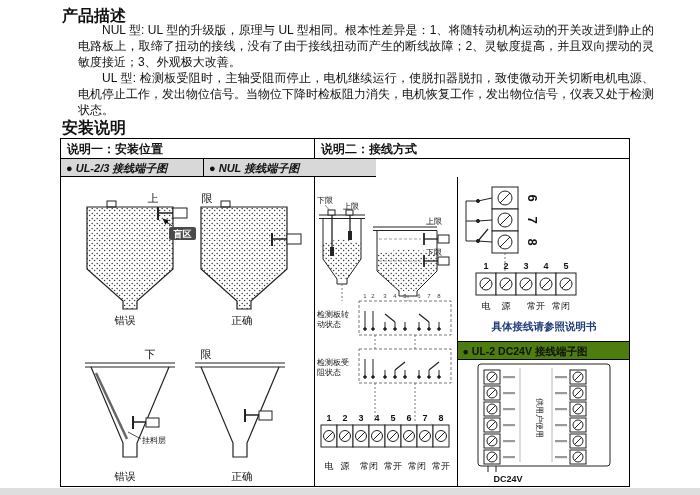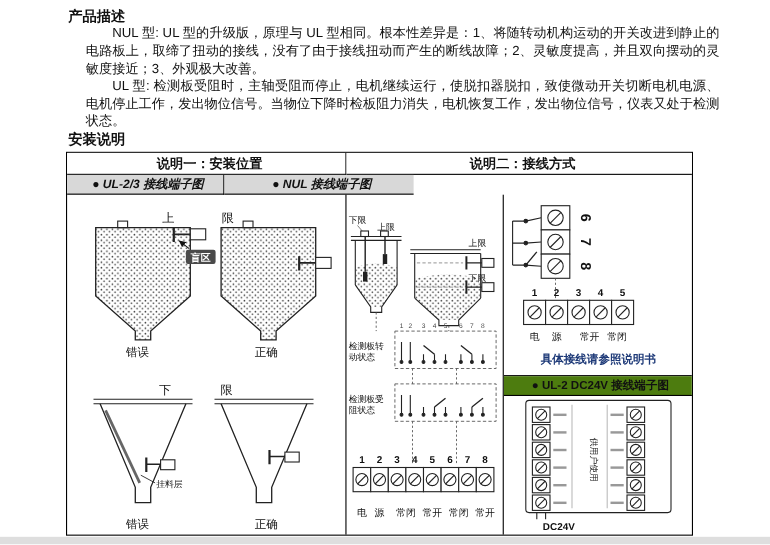--- a/index.html
+++ b/index.html
@@ -1,23 +1,23 @@
 <!DOCTYPE html>
 <html><head>
 <meta charset="utf-8">
 <style>
   * { margin:0; padding:0; box-sizing:border-box; }
   html,body { width:700px; height:495px; background:#fff; overflow:hidden; }
   body { font-family:"Liberation Sans","DejaVu Sans",sans-serif; color:#111; position:relative; }
   .page { position:absolute; inset:0; background:#fff; }
-  .h-title { position:absolute; left:62px; font-size:13px; font-weight:bold; }
+  .h-title { position:absolute; left:62px; font-size:16px; font-weight:bold; }
   .para { position:absolute; left:62px; width:576px; font-size:12px; line-height:16px; text-indent:2em; text-align:justify;margin-left:16px; }
   .tbl { position:absolute; left:60px; top:138px; width:570px; height:349px; border:1px solid #000; display:flex; flex-direction:column; background:#fff; }
   .trow { display:flex; }
-  .cell { box-sizing:border-box; overflow:hidden; white-space:nowrap;text-align:center; }
+  .cell { box-sizing:border-box; overflow:hidden; white-space:nowrap; }
   .hdr .cell { height:20px; line-height:20px; font-weight:bold; font-size:12px; padding-left:6px; border-bottom:1px solid #000; background:#fff; }
   .sub .cell { height:18px; line-height:18px; font-weight:bold; font-size:11px; padding-left:5px; background:#d8d8d8; border-bottom:1px solid #000; }
   .c1 { width:255px; border-right:1px solid #000; }
   .c2 { width:143px; border-right:1px solid #000;font-style:italic; }
   .c3 { width:172px;font-style:italic; }
   .c23 { width:315px; }
   .bodyrow { flex:1; display:flex; }
   .b1 { width:255px; border-right:1px solid #000; }
   .b2 { width:143px; border-right:1px solid #000; }
   .b3 { width:172px; display:flex; flex-direction:column; }

